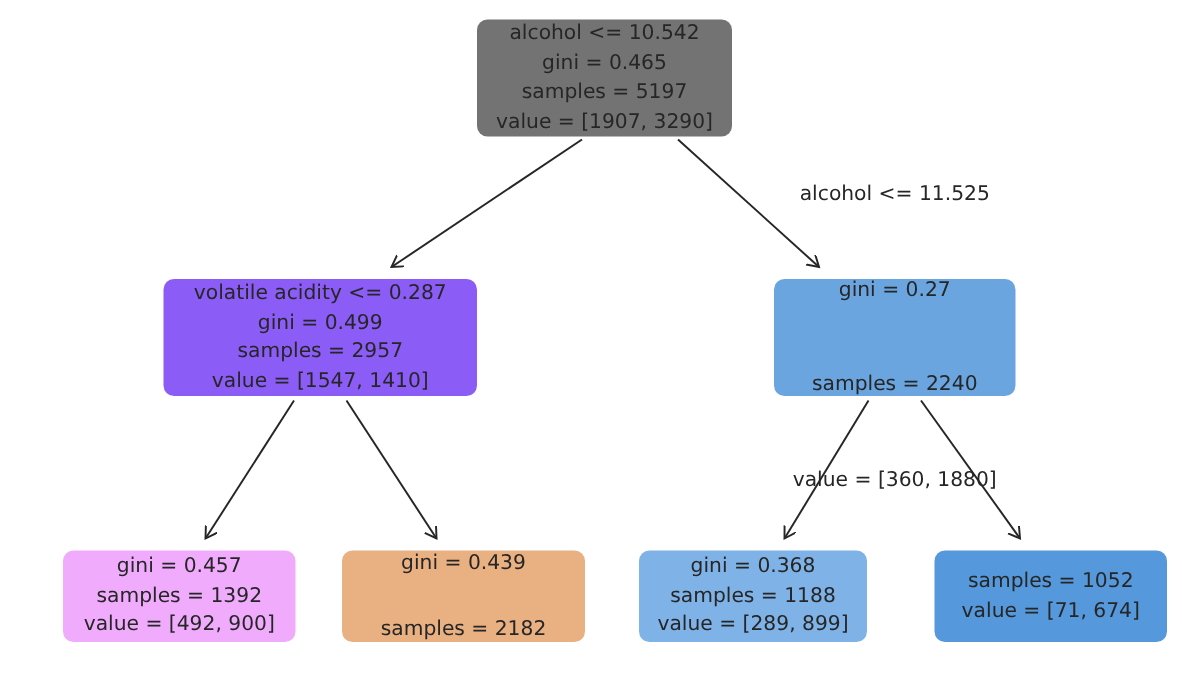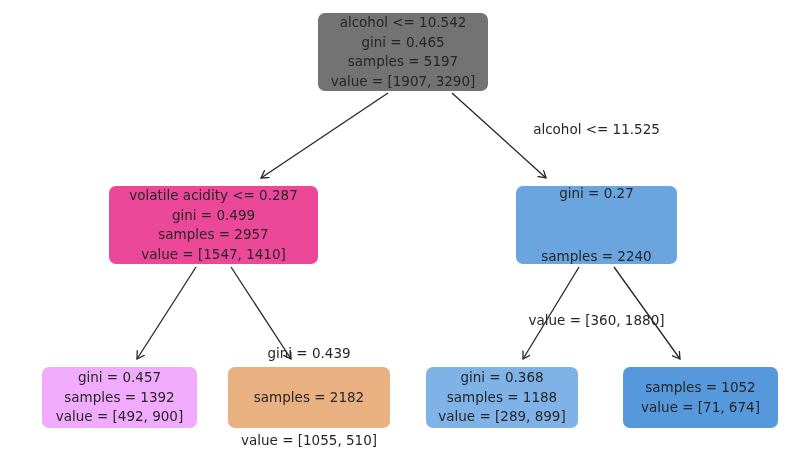--- a/index.html
+++ b/index.html
@@ -61,21 +61,21 @@
     <line x1="614" y1="267" x2="680" y2="359" stroke="#262626" stroke-width="1.3" marker-end="url(#arrowhead)"></line>
   </svg>
 
   <div id="node-root" class="node" style="background-color: #737373;">
     <div>alcohol &lt;= 10.542</div>
     <div>gini = 0.465</div>
     <div>samples = 5197</div>
     <div>value = [1907, 3290]</div>
   </div>
 
-  <div id="node-left" class="node" style="background-color: #ec4899;">
+  <div id="node-left" class="node" style="background-color: #8b5cf6;">
     <div>volatile acidity &lt;= 0.287</div>
     <div>gini = 0.499</div>
     <div>samples = 2957</div>
     <div>value = [1547, 1410]</div>
   </div>
 
   <div id="node-right" class="node" style="background-color: rgb(106, 165, 223);">
     <div>alcohol &lt;= 11.525</div>
     <div>gini = 0.27</div>
     <div>samples = 2240</div>
@@ -84,21 +84,20 @@
 
   <div id="node-leaf1" class="node" style="background-color: #f0abfc;">
     <div>gini = 0.457</div>
     <div>samples = 1392</div>
     <div>value = [492, 900]</div>
   </div>
 
   <div id="node-leaf2" class="node" style="background-color: rgb(233, 176, 130); gap: 24px;">
     <div>gini = 0.439</div>
     <div>samples = 2182</div>
-    <div>value = [1055, 510]</div>
   </div>
 
   <div id="node-leaf3" class="node" style="background-color: rgb(127, 178, 231);">
     <div>gini = 0.368</div>
     <div>samples = 1188</div>
     <div>value = [289, 899]</div>
   </div>
 
   <div id="node-leaf4" class="node" style="background-color: rgb(85, 152, 219);">
     <div>samples = 1052</div>

